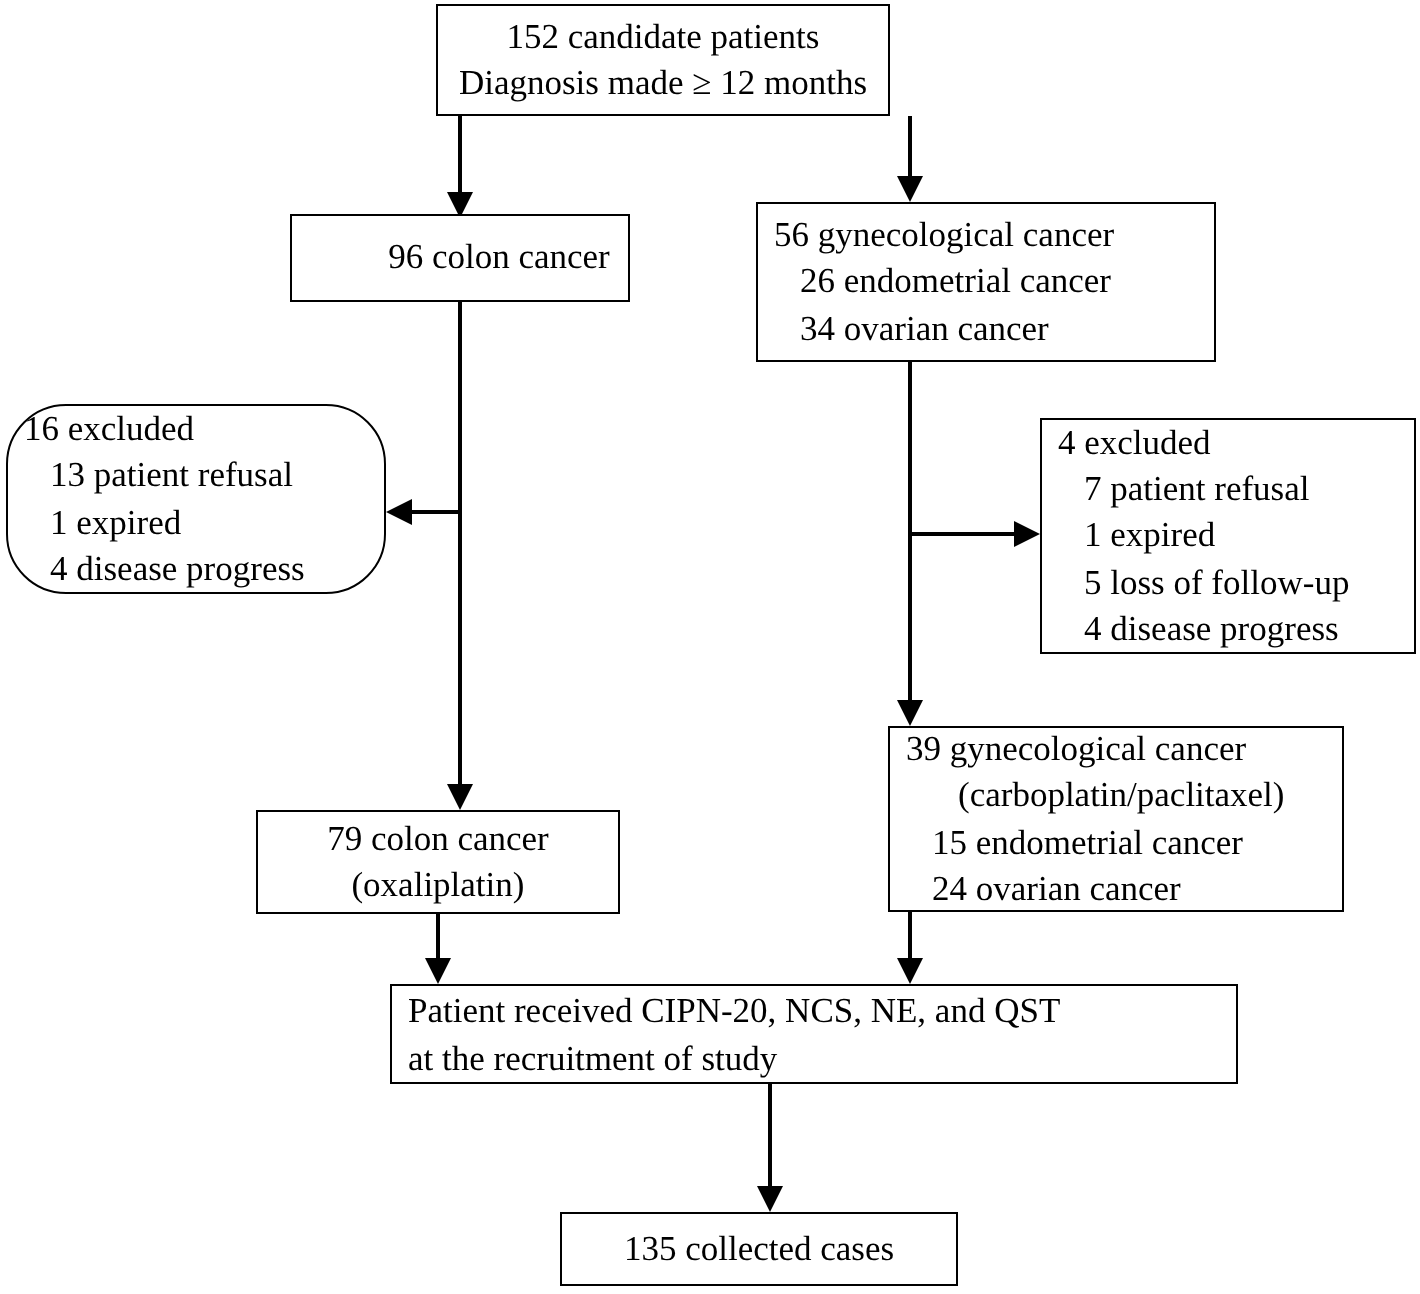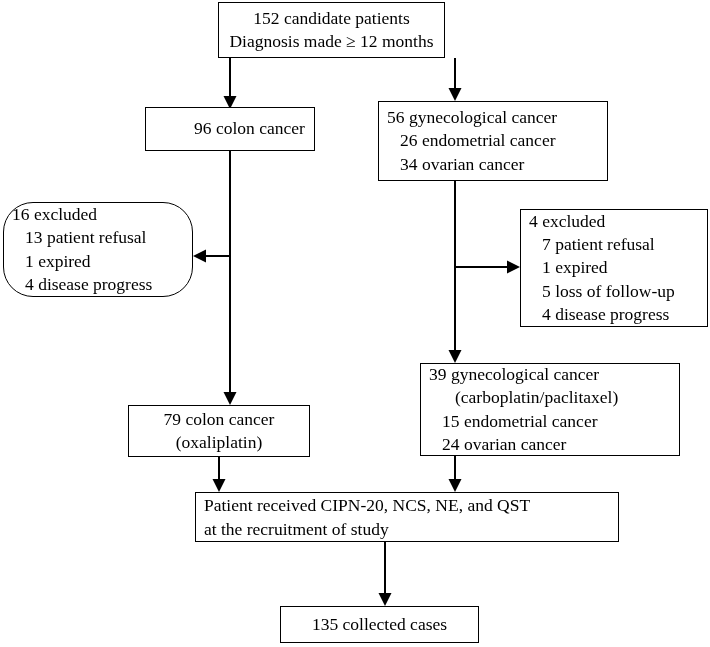--- a/index.html
+++ b/index.html
@@ -96,21 +96,21 @@
       <span class="line">4 excluded</span>
       <span class="line indent-1">7 patient refusal</span>
       <span class="line indent-1">1 expired</span>
       <span class="line indent-1">5 loss of follow-up</span>
       <span class="line indent-1">4 disease progress</span>
     </div>
     <div class="node align-center pad-c" style="left: 128px; top: 405px; width: 182px; height: 52px; border-width: 1.6px; border-color: rgb(0, 0, 0);">
       <span class="line">79 colon cancer</span>
       <span class="line">(oxaliplatin)</span>
     </div>
-    <div class="node align-left pad-l" style="left: 420px; top: 363px; width: 260px; height: 93px; border-width: 1.6px; border-color: rgb(0, 0, 0);">
+    <div class="node align-left pad-l" style="left: 444px; top: 363px; width: 228px; height: 93px; border-width: 1.6px; border-color: rgb(0, 0, 0);">
       <span class="line">39 gynecological cancer</span>
       <span class="line indent-2">(carboplatin/paclitaxel)</span>
       <span class="line indent-1">15 endometrial cancer</span>
       <span class="line indent-1">24 ovarian cancer</span>
     </div>
     <div class="node align-left pad-l" style="left: 195px; top: 492px; width: 424px; height: 50px; border-width: 1.6px; border-color: rgb(0, 0, 0); justify-content: flex-end;">
       <span class="line">Patient received CIPN-20, NCS, NE, and QST</span>
       <span class="line">at the recruitment of study</span>
     </div>
     <div class="node align-center pad-c" style="left: 280px; top: 606px; width: 199px; height: 37px; border-width: 1.6px; border-color: rgb(0, 0, 0);">

